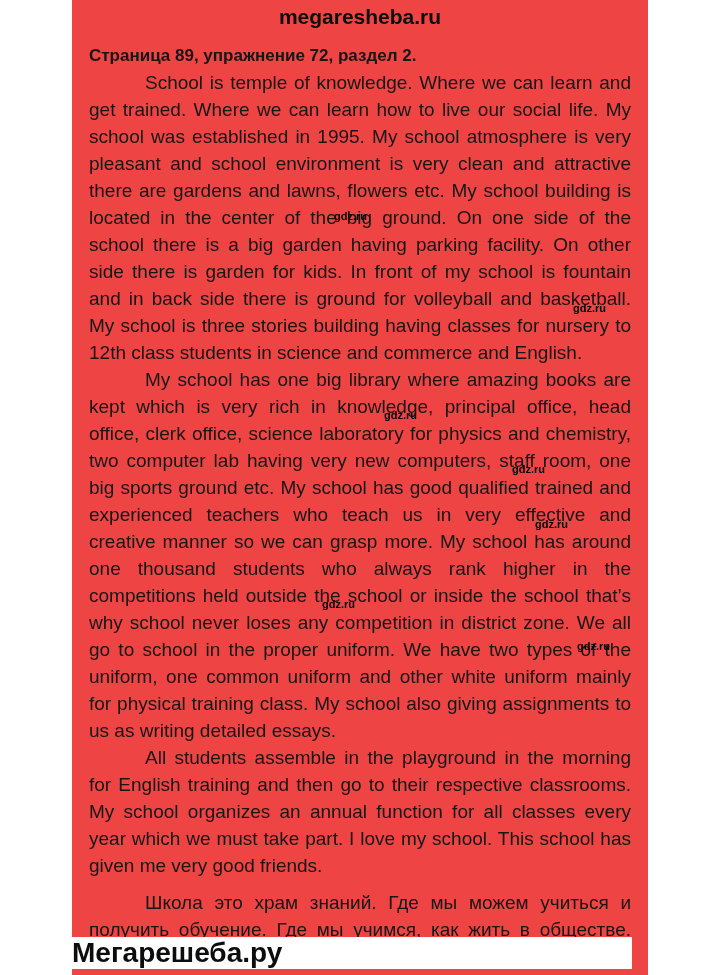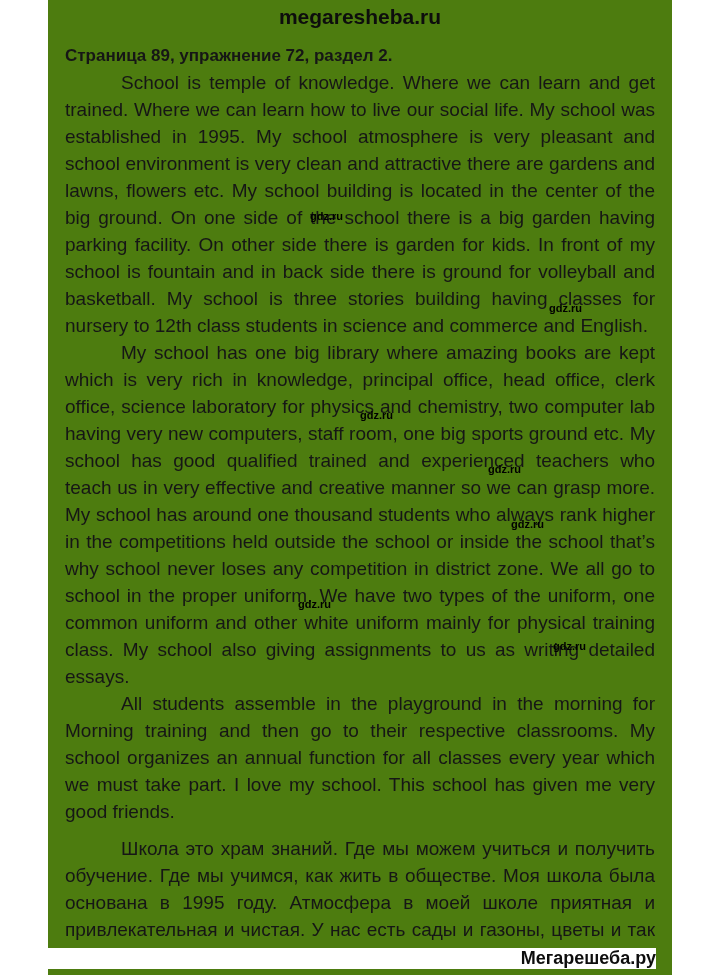--- a/index.html
+++ b/index.html
@@ -1,22 +1,22 @@
 <!DOCTYPE html>
 <html><head>
 <meta charset="utf-8">
 <style>
   * { margin: 0; padding: 0; box-sizing: border-box; }
   html, body { background: #ffffff; }
   .page {
     position: relative;
-    width: 624px;
+    width: 576px;
     height: 975px;
     margin: 0 auto;
-    background: #4d7c0f;
+    background: #ef4444;
     color: #161616;
     font-family: "Liberation Sans", sans-serif;
     overflow: hidden;
   }
   .site-header {
     text-align: center;
     font-weight: bold;
     font-size: 21px;
     padding-top: 5px;
     color: #0d0d0d;
@@ -52,44 +52,44 @@
     font-size: 11px;
     font-weight: bold;
     color: #000000;
     white-space: nowrap;
   }
   .site-footer {
     position: absolute;
     left: 0;
     right: 16px;
     bottom: 6px;
-    text-align: right;
+    text-align: left;
     font-weight: bold;
-    font-size: 18px;
+    font-size: 28px;
     color: #0d0d0d;
     background: #ffffff;
   }
 </style>
 </head>
 <body>
 
 <div class="page">
 
   <div class="site-header">megaresheba.ru</div>
 
   <div class="content">
 
     <div class="exercise-heading">Страница 89, упражнение 72, раздел 2.</div>
 
 
     <p class="para">School is temple of knowledge. Where we can learn and get trained. Where we can learn how to live our social life. My school was established in 1995. My school atmosphere is very pleasant and school environment is very clean and attractive there are gardens and lawns, flowers etc. My school building is located in the center of the big ground. On one side of the school there is a big garden having parking facility. On other side there is garden for kids. In front of my school is fountain and in back side there is ground for volleyball and basketball. My school is three stories building having classes for nursery to 12th class students in science and commerce and English.</p>
 
     <p class="para">My school has one big library where amazing books are kept which is very rich in knowledge, principal office, head office, clerk office, science laboratory for physics and chemistry, two computer lab having very new computers, staff room, one big sports ground etc. My school has good qualified trained and experienced teachers who teach us in very effective and creative manner so we can grasp more. My school has around one thousand students who always rank higher in the competitions held outside the school or inside the school that’s why school never loses any competition in district zone. We all go to school in the proper uniform. We have two types of the uniform, one common uniform and other white uniform mainly for physical training class. My school also giving assignments to us as writing detailed essays.</p>
 
-    <p class="para">All students assemble in the playground in the morning for Morning training and then go to their respective classrooms. My school organizes an annual function for all classes every year which we must take part. I love my school. This school has given me very good friends.</p>
+    <p class="para">All students assemble in the playground in the morning for English training and then go to their respective classrooms. My school organizes an annual function for all classes every year which we must take part. I love my school. This school has given me very good friends.</p>
 
     <p class="para para-ru">Школа это храм знаний. Где мы можем учиться и получить обучение. Где мы учимся, как жить в обществе. Моя школа была основана в 1995 году. Атмосфера в моей школе приятная и привлекательная и чистая. У нас есть сады и газоны, цветы и так далее. Моя школа расположена по центру большой площадки. На одной стороне школы расположен большой сад с парковкой. На другой стороне есть сад для детей. Перед школой есть</p>
 
   </div>
 
   <span class="watermark" style="left:262px; top:210px;">gdz.ru</span>
 
   <span class="watermark" style="left:501px; top:302px;">gdz.ru</span>
 
   <span class="watermark" style="left:312px; top:409px;">gdz.ru</span>

